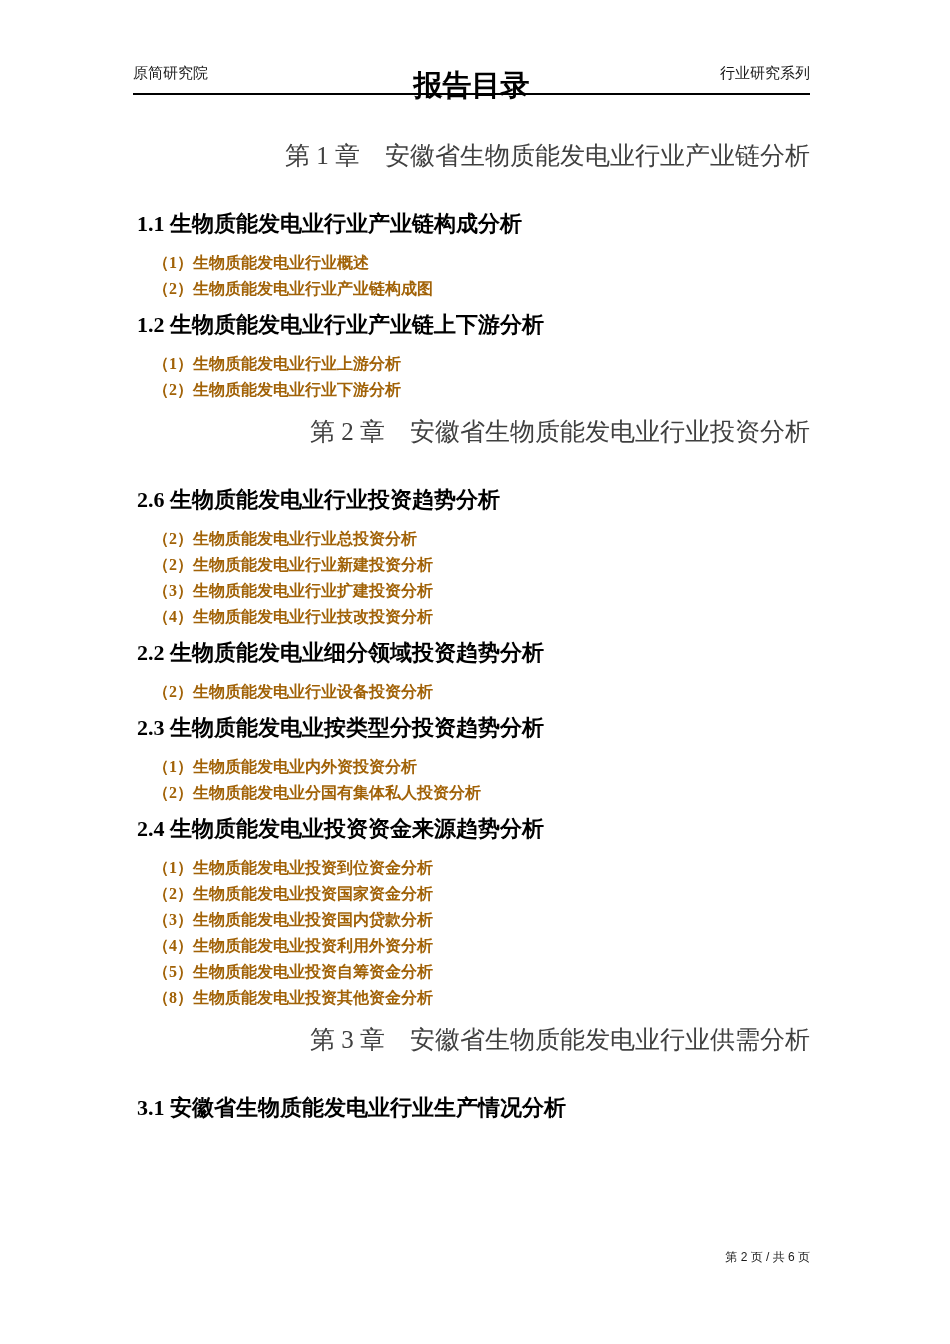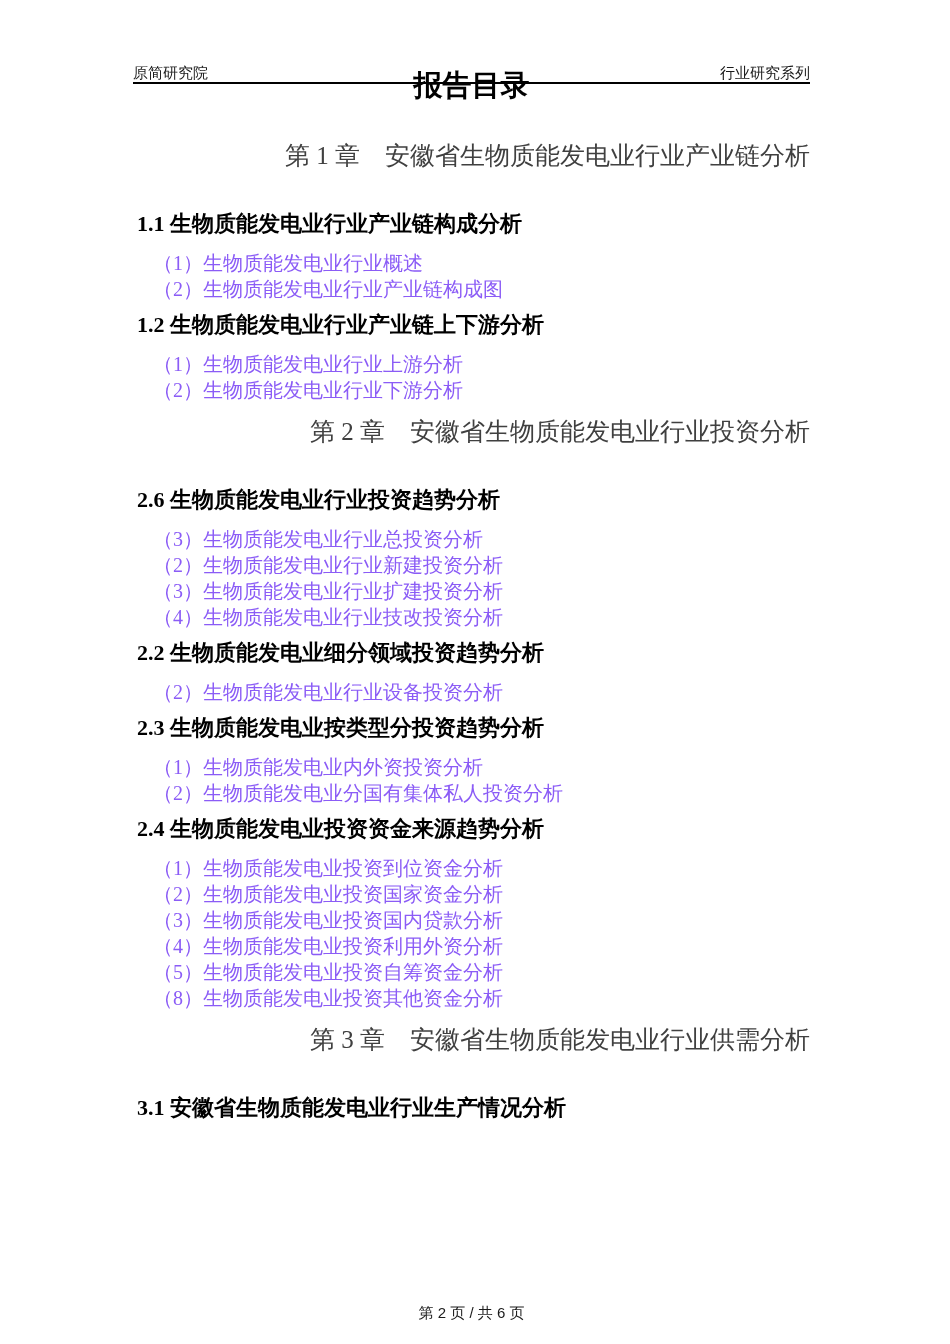--- a/index.html
+++ b/index.html
@@ -16,21 +16,21 @@
   
   .page-header {
     position: absolute;
     top: 64px;
     left: 133px;
     width: 677px;
     display: flex;
     justify-content: space-between;
     align-items: flex-end;
     border-bottom: 2px solid #000000;
-    padding-bottom: 0;
+    padding-bottom: 11px;
     font-family: "Liberation Sans", "DejaVu Sans", sans-serif;
     font-size: 15px;
     line-height: 18px;
     color: #1a1a1a;
   }
 
   
   .content {
     position: absolute;
     top: 0;
@@ -65,36 +65,36 @@
     line-height: 26px;
     font-weight: bold;
     color: #000000;
   }
   .chapter + .section { margin-top: 40px; }
 
   .items {
     list-style: none;
     margin: 13px 0 0 0;
     padding: 0 0 0 20px;
-    font-size: 20px;
+    font-size: 16px;
     line-height: 26px;
-    font-weight: normal;
-    color: #8b5cf6;
+    font-weight: bold;
+    color: #a16207;
   }
   .items li { margin: 0; }
 
   
   .page-footer {
     position: absolute;
-    top: 1304px;
+    top: 1248px;
     left: 133px;
     width: 677px;
-    text-align: center;
+    text-align: right;
     font-family: "Liberation Sans", "DejaVu Sans", sans-serif;
-    font-size: 15px;
+    font-size: 12px;
     line-height: 18px;
     color: #1a1a1a;
   }
 </style>
 </head>
 <body>
 
 <div class="page-header">
   <span>原简研究院</span>
   <span>行业研究系列</span>
@@ -115,21 +115,21 @@
   <h3 class="section">1.2 生物质能发电业行业产业链上下游分析</h3>
   <ul class="items">
     <li>（1）生物质能发电业行业上游分析</li>
     <li>（2）生物质能发电业行业下游分析</li>
   </ul>
 
   <h2 class="chapter">第 2 章　安徽省生物质能发电业行业投资分析</h2>
 
   <h3 class="section">2.6 生物质能发电业行业投资趋势分析</h3>
   <ul class="items">
-    <li>（3）生物质能发电业行业总投资分析</li>
+    <li>（2）生物质能发电业行业总投资分析</li>
     <li>（2）生物质能发电业行业新建投资分析</li>
     <li>（3）生物质能发电业行业扩建投资分析</li>
     <li>（4）生物质能发电业行业技改投资分析</li>
   </ul>
 
   <h3 class="section">2.2 生物质能发电业细分领域投资趋势分析</h3>
   <ul class="items">
     <li>（2）生物质能发电业行业设备投资分析</li>
   </ul>
 

